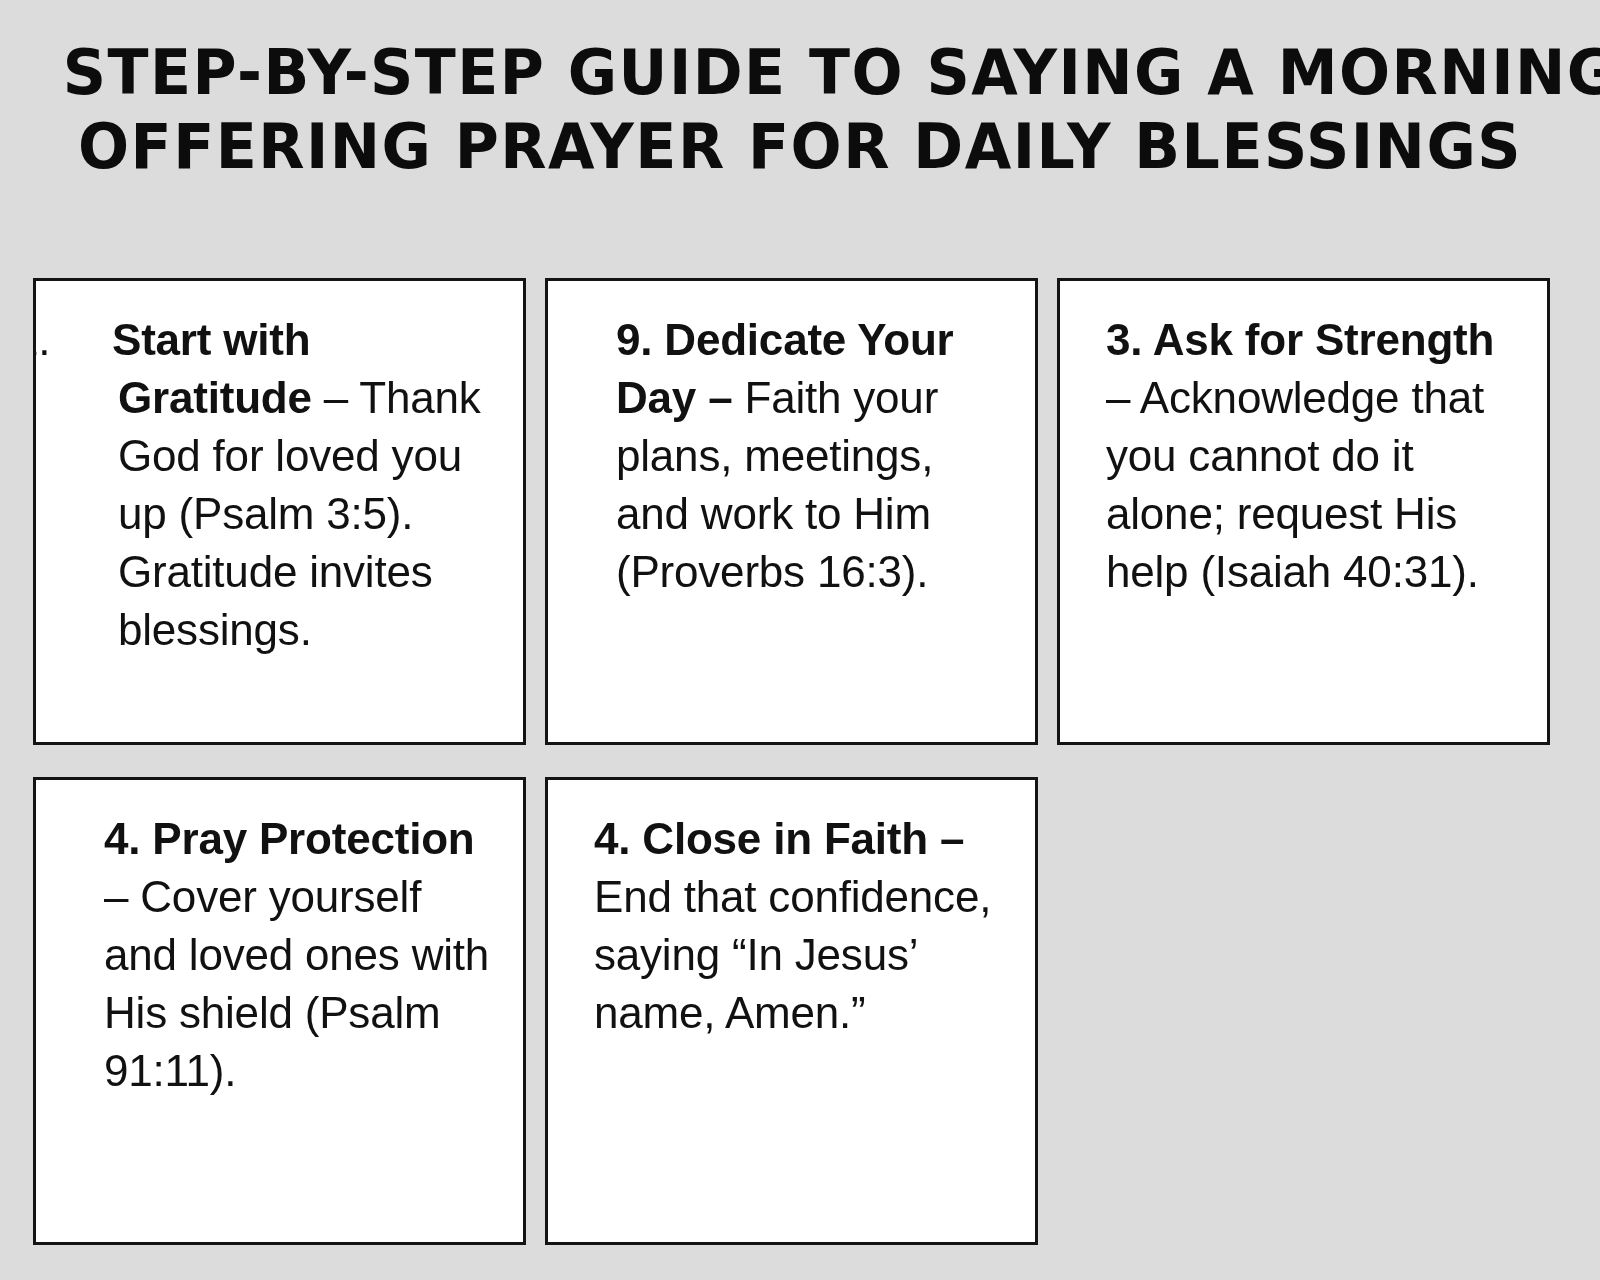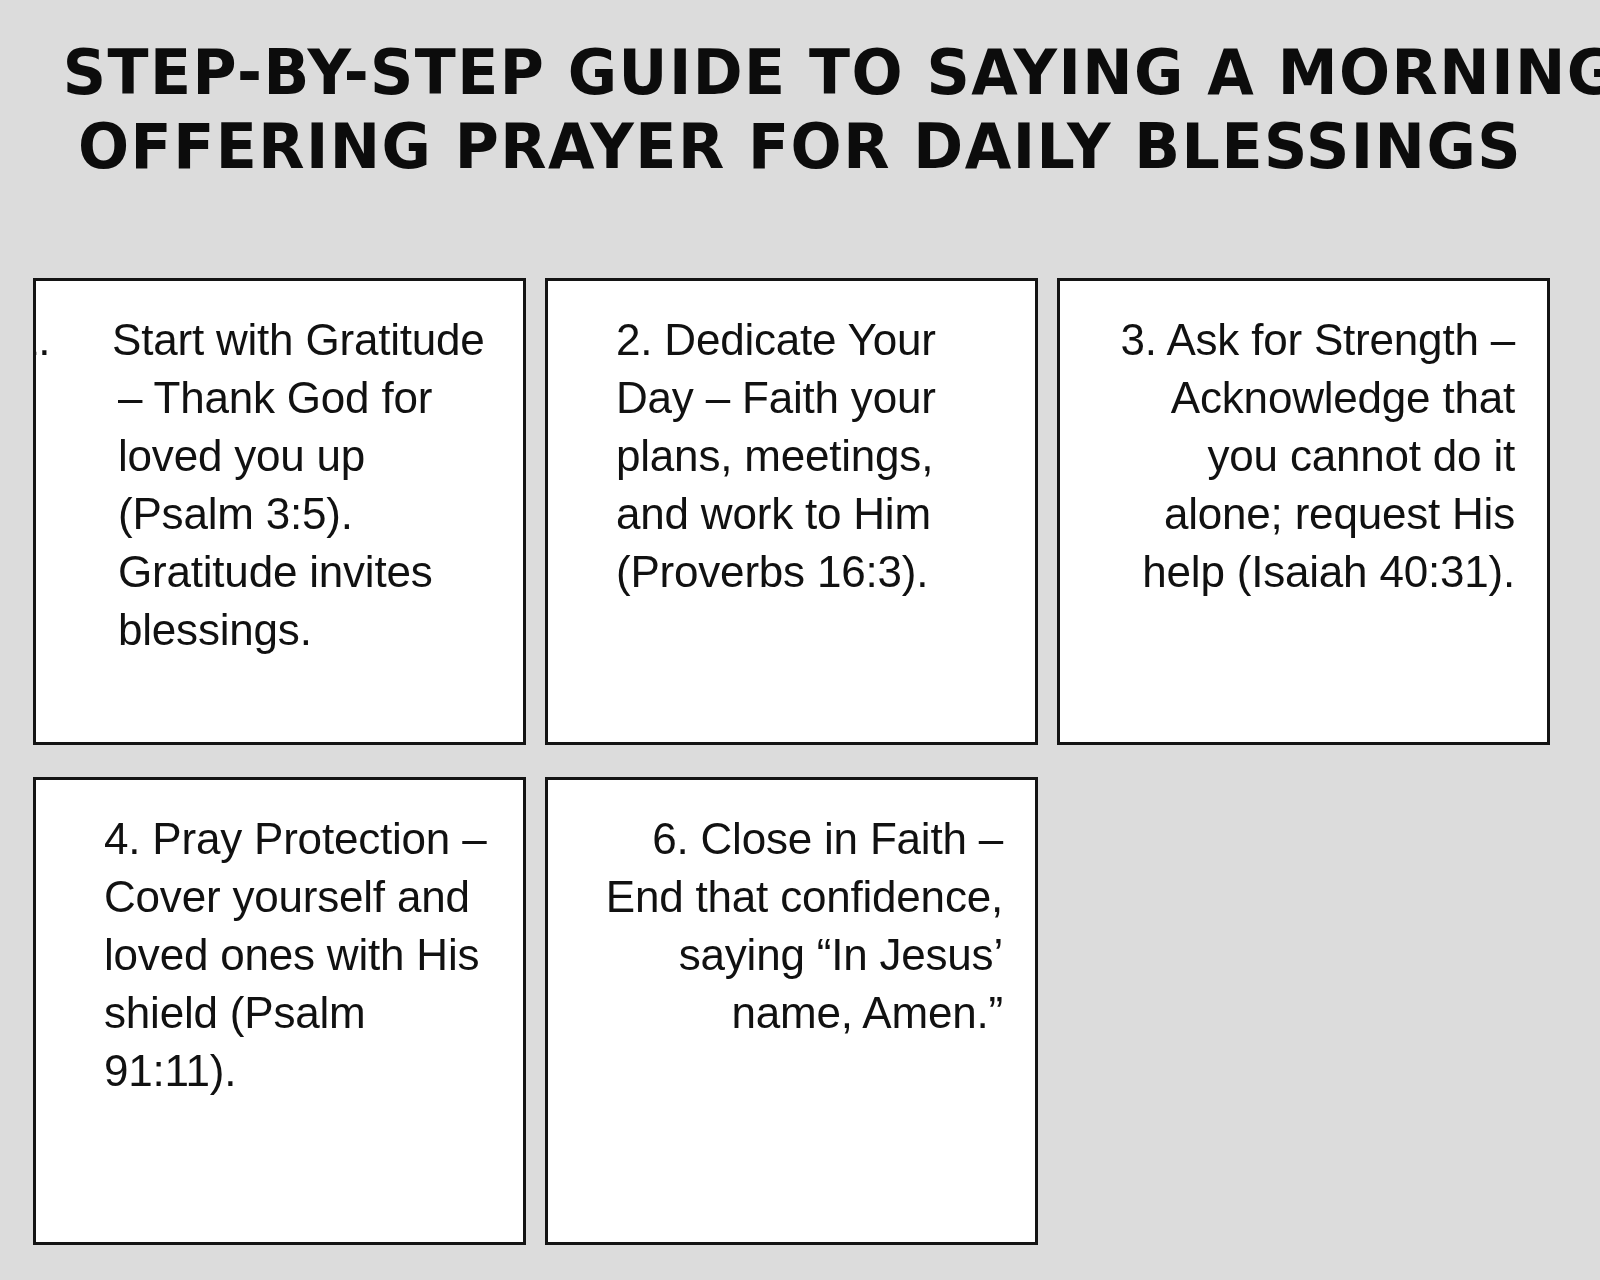--- a/index.html
+++ b/index.html
@@ -71,21 +71,21 @@
     font-family: "Liberation Sans", sans-serif;
     font-size: 44px;
     line-height: 58px;
     color: #111111;
     text-align: left;
     letter-spacing: -0.2px;
     margin: 0;
   }
 
   .card-body .lead {
-    font-weight: 400;
+    font-weight: 700;
   }
 
   
   .card.numbered {
     padding-left: 30px;
   }
   .card.numbered .card-body {
     padding-left: 52px;
     text-indent: -52px;
   }
@@ -95,50 +95,49 @@
     width: 46px;
   }
 
   
   .card.inset .card-body {
     margin-left: 42px;
     margin-right: 6px;
   }
   .card.inset.wide .card-body {
     margin-left: 20px;
-    text-align: right;
   }
 </style>
 </head>
 <body>
 
 <div class="page">
 
   <div class="title-block">
     <span class="title-line">STEP-BY-STEP GUIDE TO SAYING A MORNING</span>
     <span class="title-line">OFFERING PRAYER FOR DAILY BLESSINGS</span>
   </div>
 
   <div class="grid">
 
     <div class="card numbered">
       <p class="card-body"><span class="marker">1.</span><span class="lead">Start with Gratitude</span><span> – </span><span>Thank God for loved you up (Psalm 3:5). Gratitude invites blessings.</span></p>
     </div>
 
     <div class="card inset">
-      <p class="card-body"><span class="lead">2. Dedicate Your Day –</span><span> </span><span>Faith your plans, meetings, and work to Him (Proverbs 16:3).</span></p>
+      <p class="card-body"><span class="lead">9. Dedicate Your Day –</span><span> </span><span>Faith your plans, meetings, and work to Him (Proverbs 16:3).</span></p>
     </div>
 
     <div class="card inset wide">
       <p class="card-body"><span class="lead">3. Ask for Strength</span><span> </span><span>– Acknowledge that you cannot do it alone; request His help (Isaiah 40:31).</span></p>
     </div>
 
     <div class="card inset">
       <p class="card-body"><span class="lead">4. Pray Protection</span><span> </span><span>– Cover yourself and loved ones with His shield (Psalm 91:11).</span></p>
     </div>
 
 
     <div class="card inset wide">
-      <p class="card-body"><span class="lead">6. Close in Faith –</span><span> </span><span>End that confidence, saying “In Jesus’ name, Amen.”</span></p>
+      <p class="card-body"><span class="lead">4. Close in Faith –</span><span> </span><span>End that confidence, saying “In Jesus’ name, Amen.”</span></p>
     </div>
 
   </div>
 </div>
 
 </body></html>

